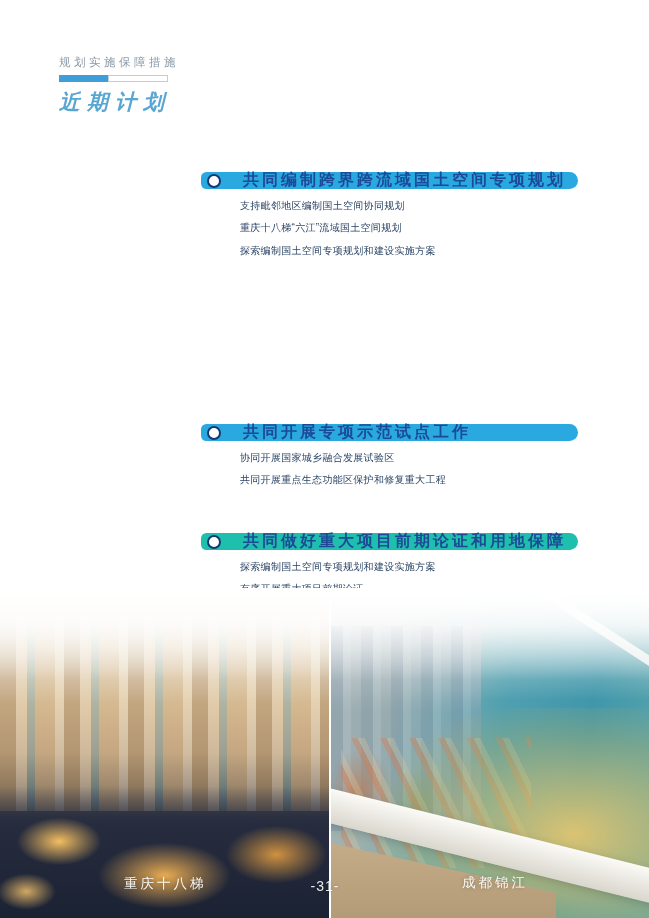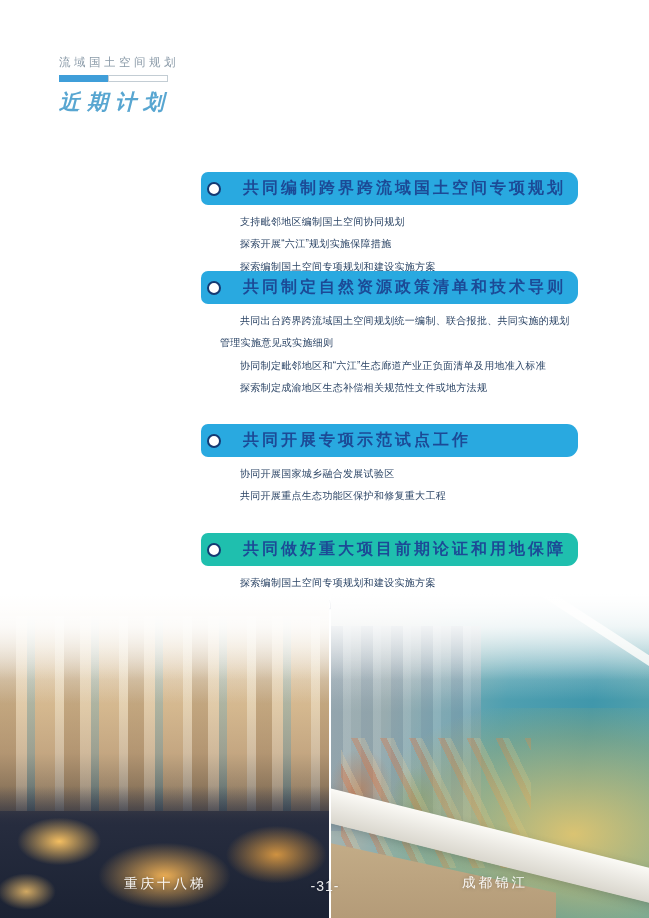--- a/index.html
+++ b/index.html
@@ -14,21 +14,21 @@
   .hdr { position:absolute; left:59px; top:55px; }
   .kicker { font-size:11.5px; letter-spacing:3.5px; color:#8a9aa8; }
   .bar { margin-top:5px; width:109px; height:7px; display:flex; }
   .bar-fill { width:49px; height:7px; background:#3f9ed9; }
   .bar-rest { flex:1; height:7px; background:#fff; border:1px solid #c3cdd4; }
   .title { margin:6px 0 0 0; font-size:21px; font-weight:600; letter-spacing:7px; color:#58a6d1;font-style:italic; }
 
   
   .sec { position:absolute; left:201px; width:377px; }
   .banner {
-    height:33px; display:flex; align-items:center;
+    height:17px; display:flex; align-items:center;
     background:#29a9e0; border-radius:7px 11px 11px 7px;
   }
   .banner.teal { background:#1fbfae;margin-top:44px; }
   .dot {
     width:14px; height:14px; margin-left:6px; border-radius:50%;
     background:#ffffff; border:2.6px solid #143972; flex:0 0 auto;
   }
   .banner-label {
     margin-left:22px; font-size:16px; font-weight:bold;
     color:#1c4a96; letter-spacing:3px; white-space:nowrap;
@@ -102,51 +102,40 @@
   .page-num { position:absolute; left:302px; top:290px; width:46px; text-align:center;
     color:rgba(255,255,255,.9); font-size:14px; letter-spacing:1px;
     text-shadow:0 0 3px rgba(0,0,0,.3); }
 </style>
 </head>
 <body>
 
 <div class="page">
 
   <div class="hdr">
-    <div class="kicker">流域国土空间规划</div>
+    <div class="kicker">规划实施保障措施</div>
     <div class="bar">
       <span class="bar-fill"></span>
       <span class="bar-rest"></span>
     </div>
     <h1 class="title">近期计划</h1>
   </div>
 
   <section class="sec" style="top:172px;">
     <div class="banner">
       <span class="dot"></span>
       <span class="banner-label">共同编制跨界跨流域国土空间专项规划</span>
     </div>
     <div class="items">
       <p>支持毗邻地区编制国土空间协同规划</p>
-      <p>探索开展“六江”规划实施保障措施</p>
+      <p>重庆十八梯“六江”流域国土空间规划</p>
       <p>探索编制国土空间专项规划和建设实施方案</p>
     </div>
   </section>
 
-  <section class="sec" style="top:271px;">
-    <div class="banner">
-      <span class="dot"></span>
-      <span class="banner-label">共同制定自然资源政策清单和技术导则</span>
-    </div>
-    <div class="items">
-      <p>共同出台跨界跨流域国土空间规划统一编制、联合报批、共同实施的规划管理实施意见或实施细则</p>
-      <p>协同制定毗邻地区和“六江”生态廊道产业正负面清单及用地准入标准</p>
-      <p>探索制定成渝地区生态补偿相关规范性文件或地方法规</p>
-    </div>
-  </section>
 
   <section class="sec" style="top:424px;">
     <div class="banner">
       <span class="dot"></span>
       <span class="banner-label">共同开展专项示范试点工作</span>
     </div>
     <div class="items">
       <p>协同开展国家城乡融合发展试验区</p>
       <p>共同开展重点生态功能区保护和修复重大工程</p>
     </div>

